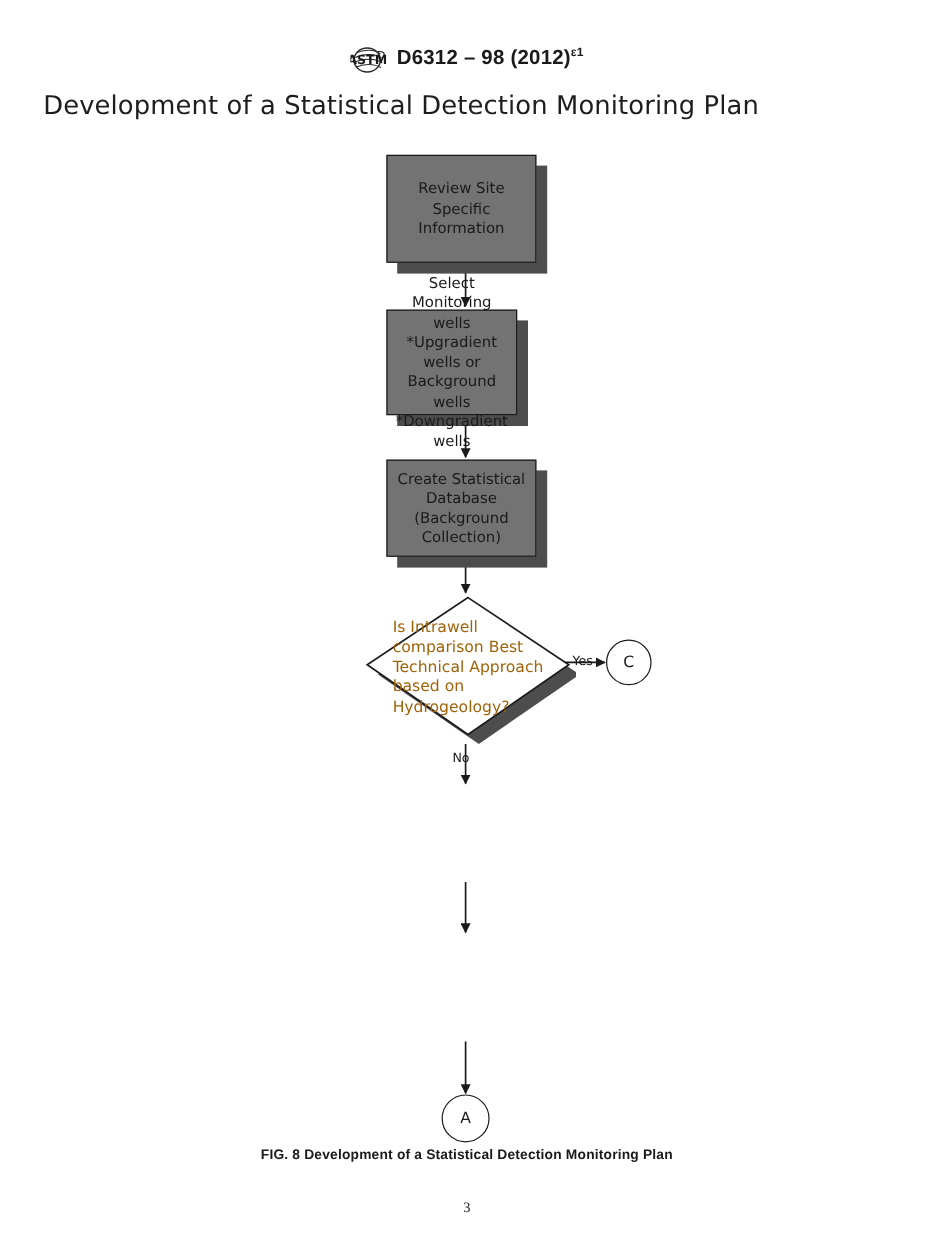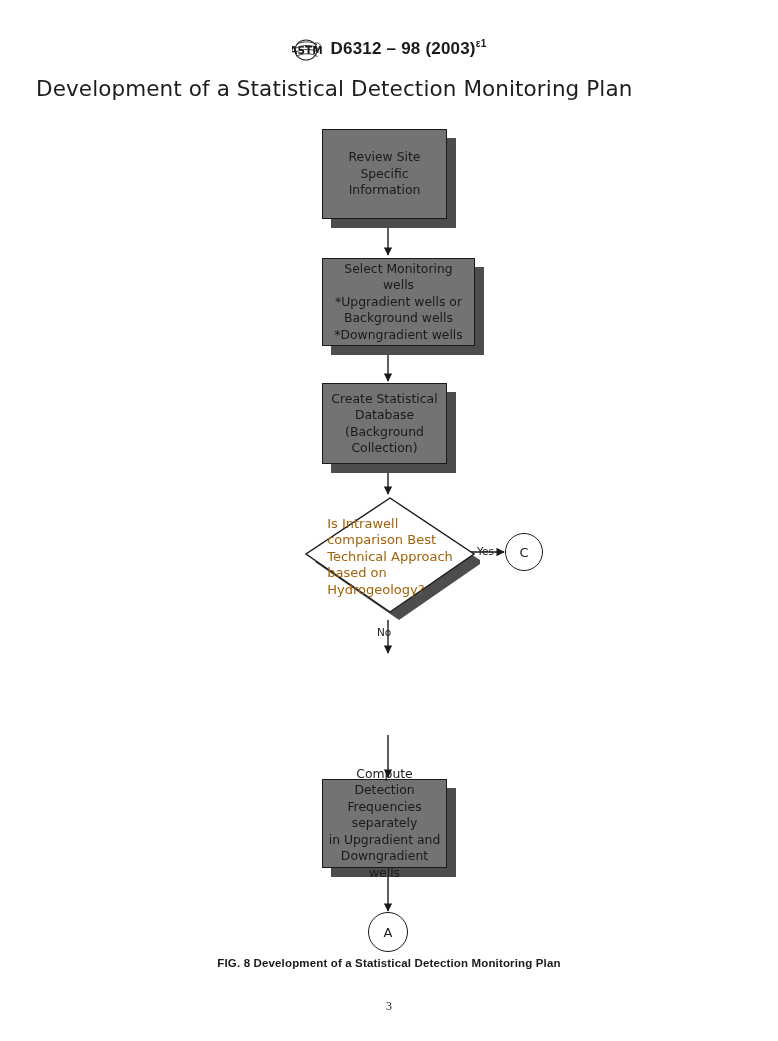--- a/index.html
+++ b/index.html
@@ -194,21 +194,21 @@
     <svg viewBox="0 0 60 48" width="30" height="24" aria-hidden="true">
       <ellipse cx="28" cy="24" rx="22" ry="20" fill="none" stroke="#2b2b2b" stroke-width="2.4"></ellipse>
       <path d="M10 12 C22 6, 40 6, 50 14" fill="none" stroke="#2b2b2b" stroke-width="1.8"></path>
       <path d="M8 20 C22 13, 42 13, 52 21" fill="none" stroke="#2b2b2b" stroke-width="1.8"></path>
       <path d="M7 28 C21 21, 43 21, 53 29" fill="none" stroke="#2b2b2b" stroke-width="1.8"></path>
       <path d="M9 36 C22 30, 40 30, 51 37" fill="none" stroke="#2b2b2b" stroke-width="1.8"></path>
       <text x="28" y="31" font-family="DejaVu Sans, sans-serif" font-size="21" font-weight="bold" fill="#1a1a1a" text-anchor="middle">ASTM</text>
       <path d="M46 10 C54 9, 58 13, 56 17" fill="none" stroke="#2b2b2b" stroke-width="2"></path>
     </svg>
   </span>
-  <span id="doc-designation"><span>D6312 – 98 (2003)</span><span class="sup">ε1</span></span>
+  <span id="doc-designation"><span>D6312 – 98 (2012)</span><span class="sup">ε1</span></span>
 </div>
 
 <div id="doc-title">Development of a Statistical Detection Monitoring Plan</div>
 
 <div id="flowchart">
 
   <svg width="778" height="1041" style="position:absolute;left:0;top:0;" aria-hidden="true">
     <defs>
       <marker id="ah" viewBox="0 0 10 10" refX="9" refY="5" markerWidth="6" markerHeight="6" orient="auto-start-reverse">
         <path d="M 0 0 L 10 5 L 0 10 z" fill="#1a1a1a"></path>
@@ -232,21 +232,21 @@
 
   <div class="node" style="left:322px;top:129px;width:125px;height:90px;">
     <div class="proc-shadow"></div>
     <div class="proc-body">
       <div class="proc-text">Review Site
 Specific
 Information</div>
     </div>
   </div>
 
-  <div class="node" style="left:322px;top:258px;width:125px;height:88px;padding-left:28px;">
+  <div class="node" style="left:322px;top:258px;width:109px;height:88px;">
     <div class="proc-shadow"></div>
     <div class="proc-body">
       <div class="proc-text">Select Monitoring
 wells
 *Upgradient wells or
 Background wells
 *Downgradient wells</div>
     </div>
   </div>
 
@@ -276,29 +276,20 @@
 
   <div class="edge-label" style="left:477px;top:545px;">Yes</div>
 
   <div class="conn-circle" style="left:505px;top:533px;width:38px;height:38px;">
     <span>C</span>
   </div>
 
   <div class="edge-label" style="left:377px;top:626px;">No</div>
 
 
-  <div class="node" style="left:322px;top:779px;width:125px;height:89px;">
-    <div class="proc-shadow"></div>
-    <div class="proc-body">
-      <div class="proc-text">Compute Detection
-Frequencies separately
-in Upgradient and
-Downgradient wells</div>
-    </div>
-  </div>
 
   <div class="conn-circle" style="left:368px;top:912px;width:40px;height:40px;">
     <span>A</span>
   </div>
 
 </div>
 
 <div id="figure-caption">FIG. 8  Development of a Statistical Detection Monitoring Plan</div>
 <div id="page-number">3</div>
 

